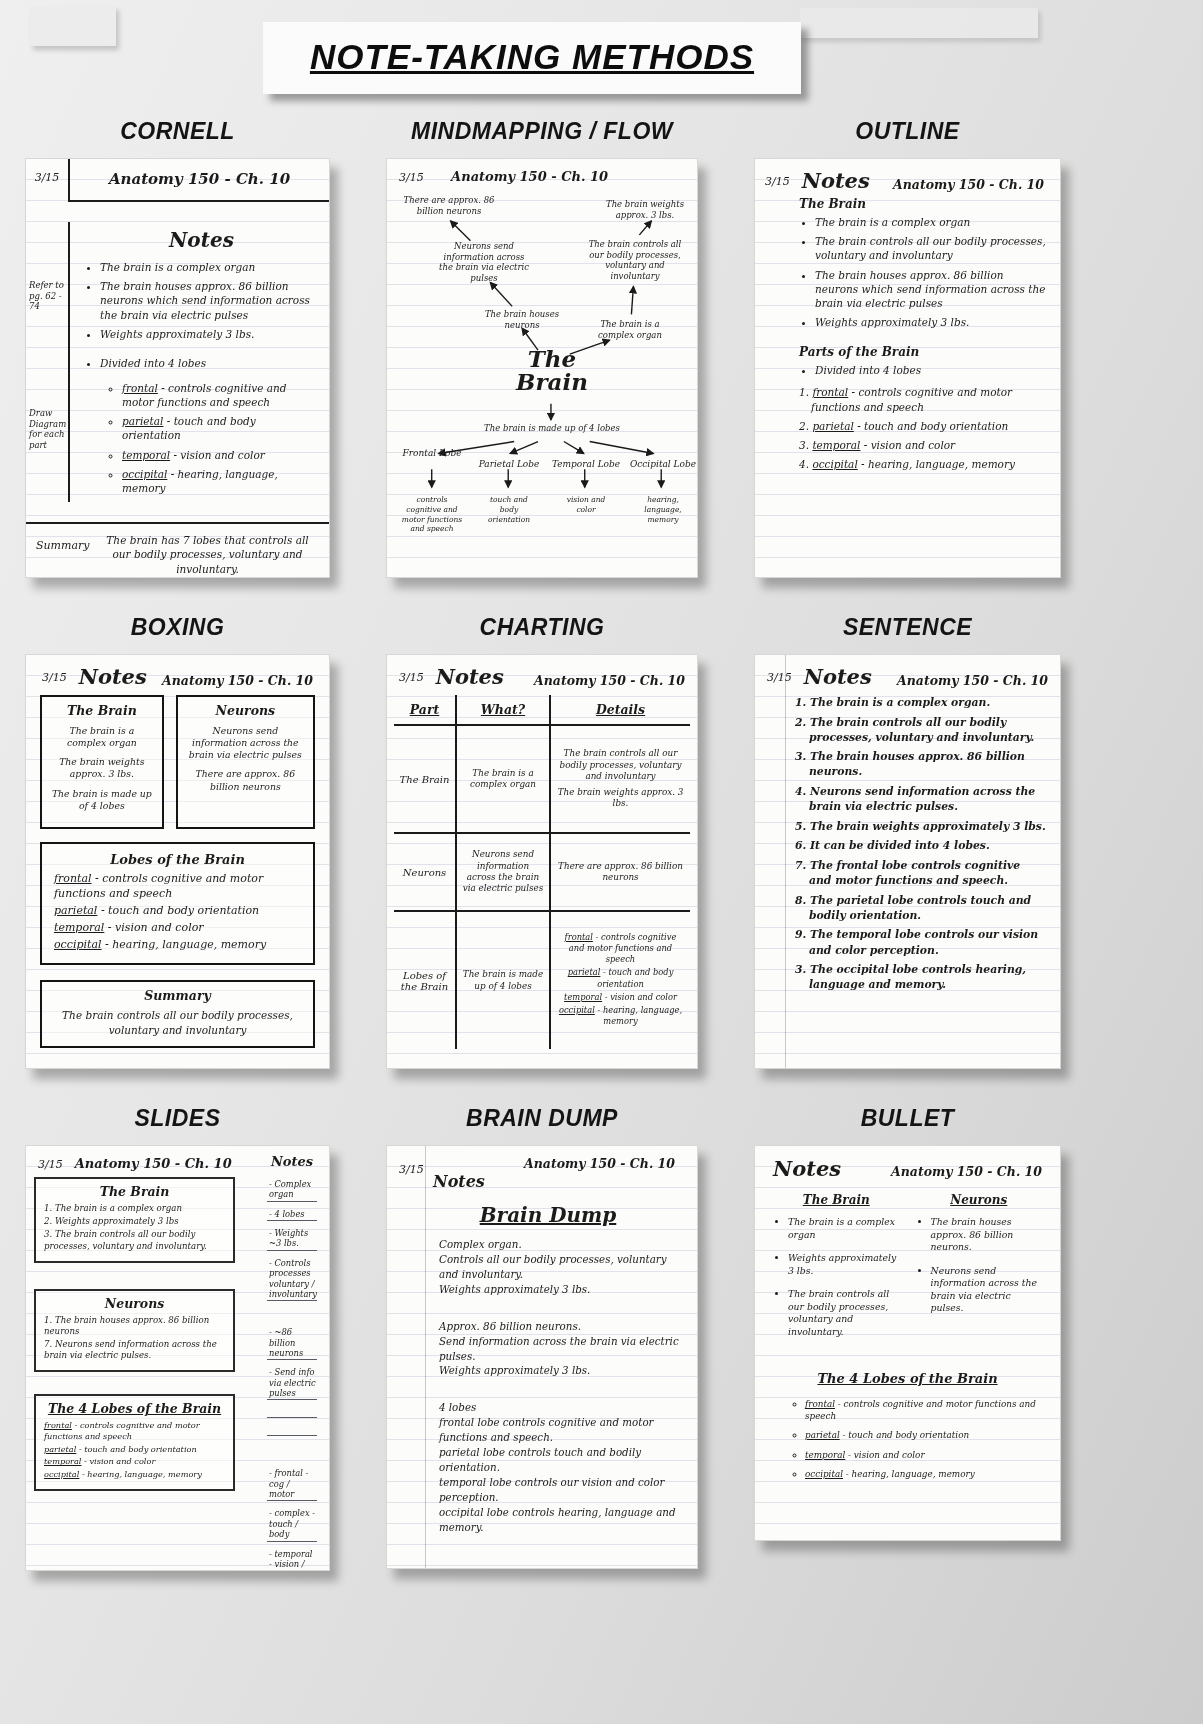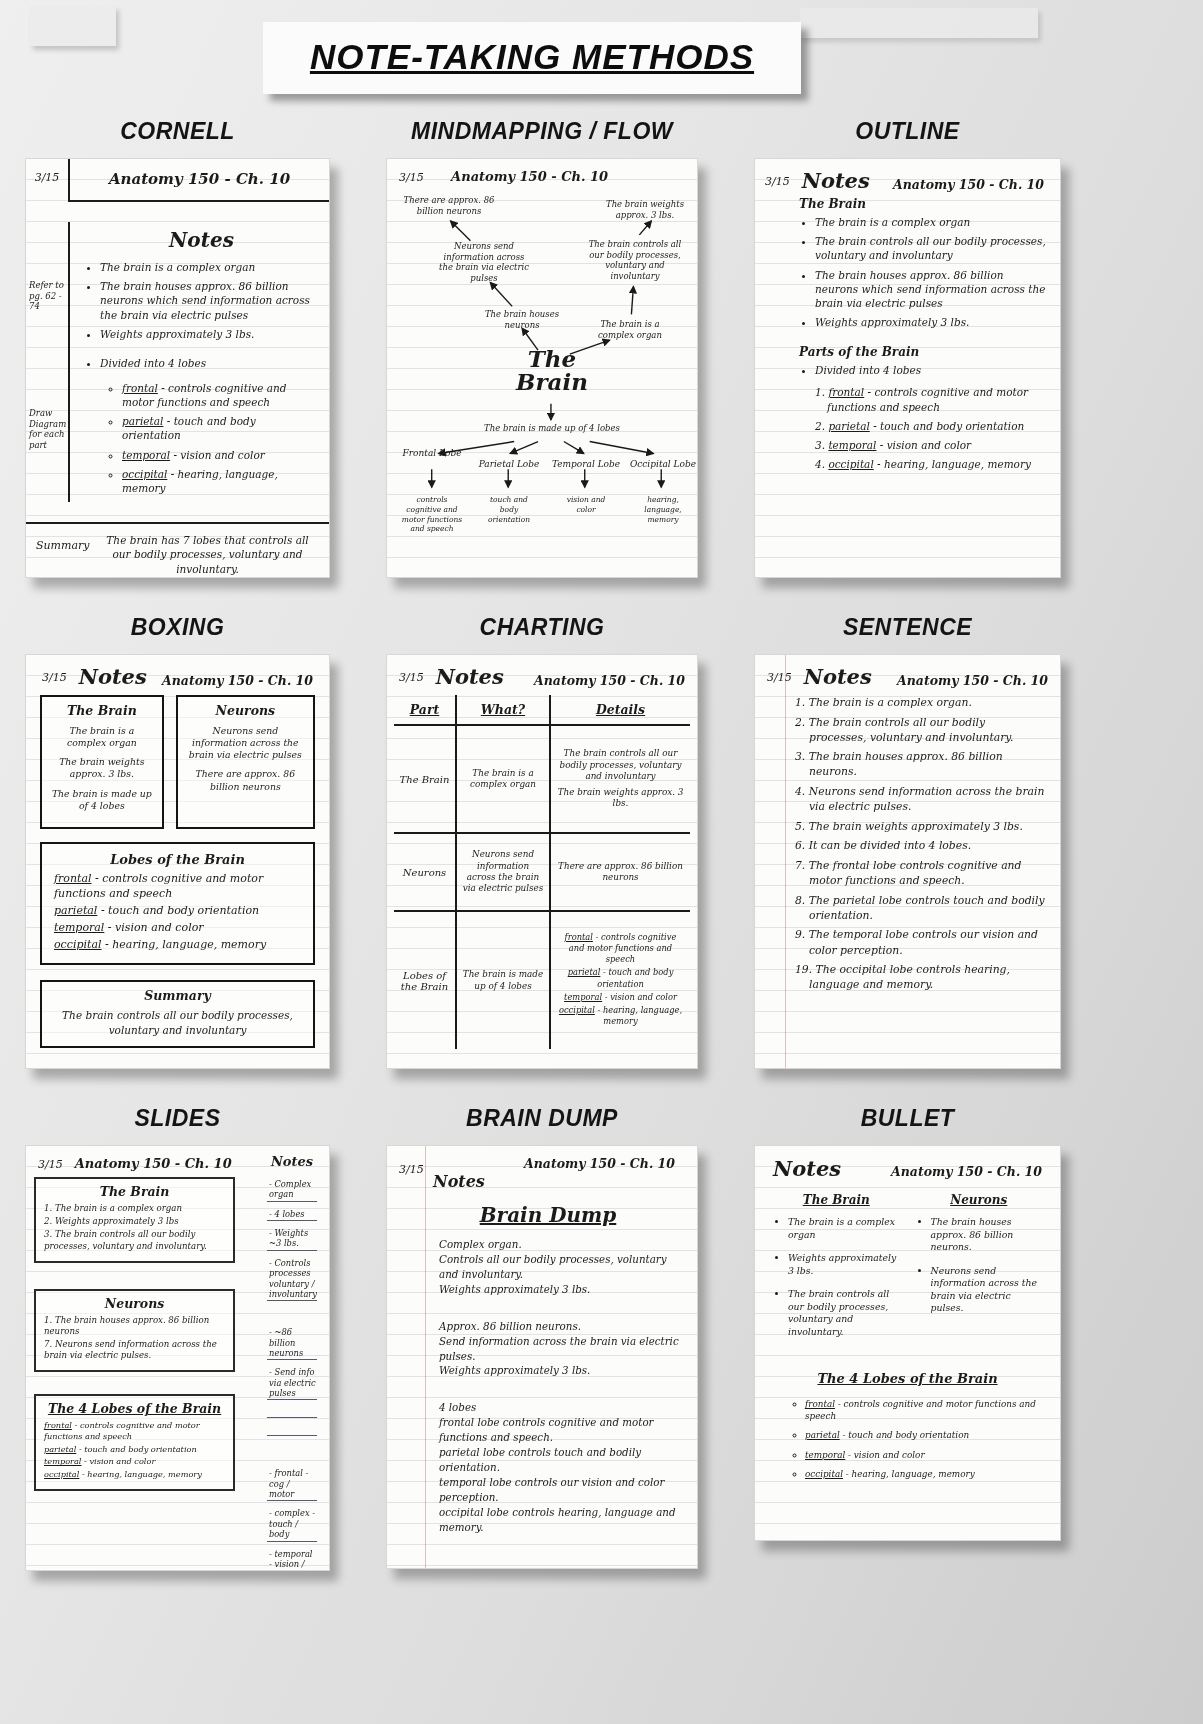--- a/index.html
+++ b/index.html
@@ -103,21 +103,21 @@
 
   
   .outline { height:420px; padding:0 14px 0 0; }
   .outline .nb-head { padding-left:10px; padding-right:2px; }
   .o-body { padding-left:44px; }
   .o-sec { font-size:12px; font-weight:700; margin:2px 0 4px; }
   .o-sec2 { margin-top:16px; }
   .o-list { list-style:disc; padding-left:16px; font-size:10.5px; line-height:1.35; }
   .o-list li { margin-bottom:5px; }
   .o-nums { font-size:10.5px; line-height:1.35; margin-top:8px; }
-  .o-nums p { margin-bottom:5px; padding-left:12px; text-indent:-12px;margin-left:16px; }
+  .o-nums p { margin-bottom:5px; padding-left:12px; text-indent:-12px; }
 
   
   .boxing { height:415px; padding:0 14px; }
   .boxing .nb-head { padding-left:2px; padding-right:2px; }
   .bx { border:2px solid #141414; background:rgba(255,255,255,.45); }
   .b-row { display:flex; gap:12px; margin-top:4px; }
   .bx h4 { text-align:center; font-weight:700; }
   .bx1, .bx2 { padding:6px 8px 8px; font-size:9.3px; line-height:1.3; text-align:center; }
   .bx1 { width:47%; } .bx2 { width:53%; }
   .bx1 h4, .bx2 h4 { font-size:12.5px; margin-bottom:6px; }
@@ -141,21 +141,21 @@
   .ch-det { font-size:8.8px; line-height:1.3; }
   .ch-det p { margin:4px 0; }
   .ch-items { text-align:left; font-size:8.3px; line-height:1.35; }
   .ch-items div { margin-bottom:2px; }
   .row1 td { height:108px; } .row2 td { height:78px; } .row3 td { height:138px; }
 
   
   .sentence { height:415px; }
   .sentence::before { left:30px; }
   .s-lines { padding:4px 14px 0 40px; font-size:10.8px; line-height:1.4; }
-  .s-lines p { margin-bottom:4.5px; padding-left:14px; text-indent:-14px; }
+  .s-lines p { margin-bottom:4.5px; padding-left:14px; text-indent:-14px;font-weight:bold; }
 
   
   .slides { height:426px; display:flex; padding:6px 8px 0 8px; }
   .sl-left { width:205px; }
   .sl-head { display:flex; align-items:baseline; padding:4px 0 6px 4px; }
   .sl-head .nb-date { padding-top:0; }
   .sl-course { margin-left:12px; font-size:13px; }
   .slide { border:2px solid #2a2a2a; background:rgba(255,255,255,.5); padding:5px 8px 7px; }
   .slide h4 { text-align:center; font-size:12.5px; font-weight:700; margin-bottom:4px; }
   .slide p { font-size:8.6px; line-height:1.3; margin-bottom:2px; }
@@ -421,21 +421,21 @@
       <div class="s-lines">
         <p>1. The brain is a complex organ.</p>
         <p>2. The brain controls all our bodily processes, voluntary and involuntary.</p>
         <p>3. The brain houses approx. 86 billion neurons.</p>
         <p>4. Neurons send information across the brain via electric pulses.</p>
         <p>5. The brain weights approximately 3 lbs.</p>
         <p>6. It can be divided into 4 lobes.</p>
         <p>7. The frontal lobe controls cognitive and motor functions and speech.</p>
         <p>8. The parietal lobe controls touch and bodily orientation.</p>
         <p>9. The temporal lobe controls our vision and color perception.</p>
-        <p>19. The occipital lobe controls hearing, language and memory.</p>
+        <p>3. The occipital lobe controls hearing, language and memory.</p>
       </div>
     </div>
   </section>
 
   <section class="panel">
     <h2 class="panel-heading">SLIDES</h2>
     <div class="page ruled slides">
       <div class="sl-left">
         <div class="sl-head">
           <span class="nb-date">3/15</span>

